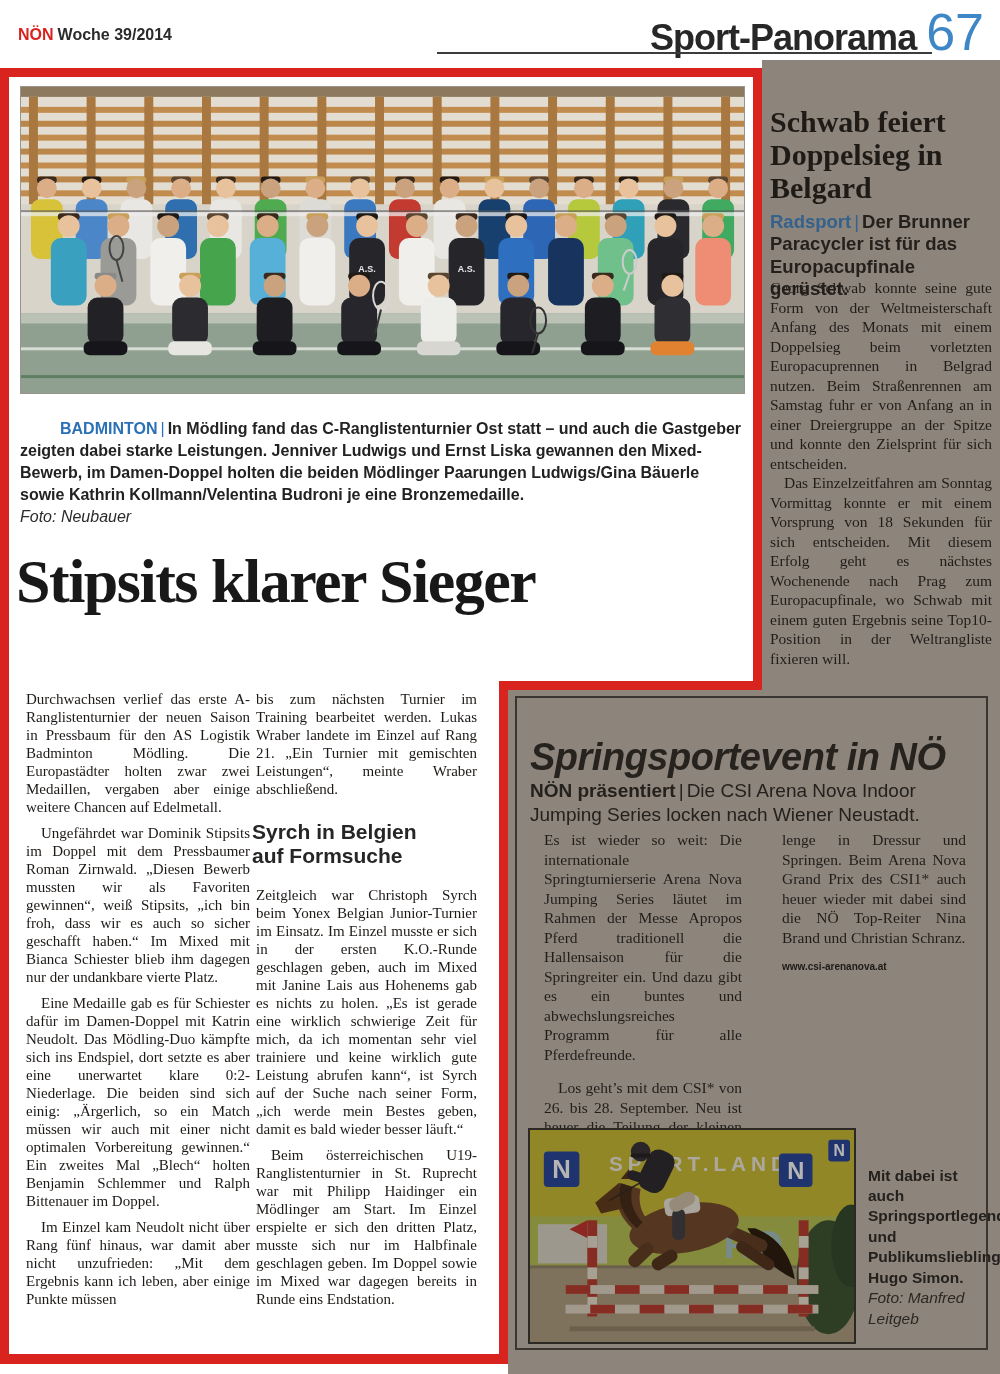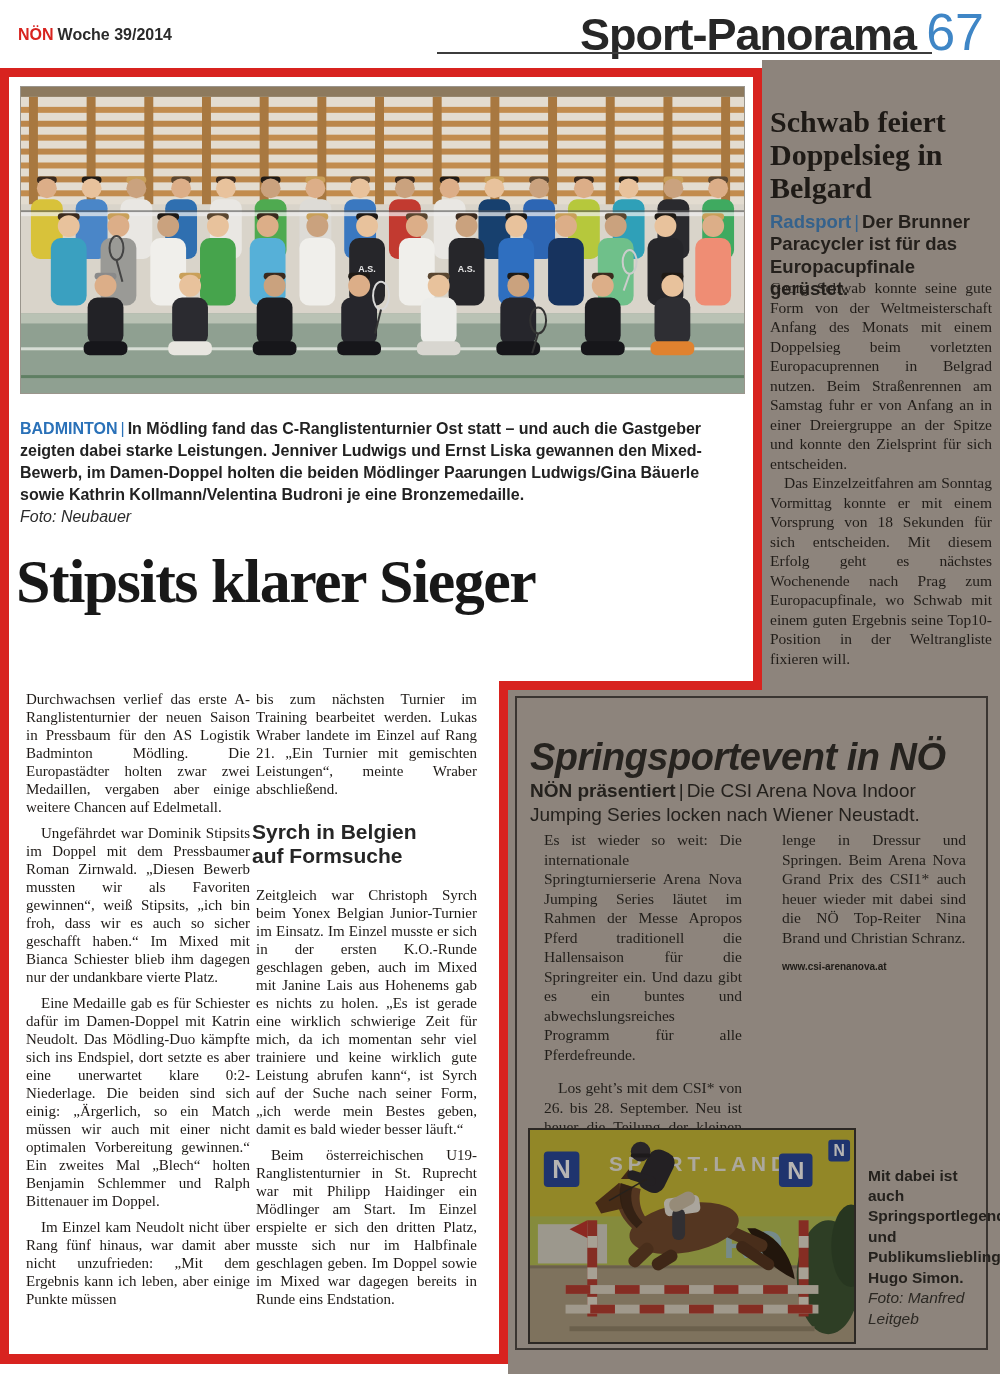--- a/index.html
+++ b/index.html
@@ -3,40 +3,40 @@
 <meta charset="utf-8">
 <style>
   html,body{margin:0;padding:0;background:#fff;}
   .page{position:relative;width:1000px;height:1374px;background:#fff;overflow:hidden;
         font-family:"Liberation Sans","DejaVu Sans",sans-serif;}
   .abs{position:absolute;}
   
   .mast-left{left:18px;top:26px;font-size:16px;font-weight:700;color:#2b2b2b;}
   .mast-left .brand{color:#d8231f;margin-right:4px;}
   .mast-right{right:16px;top:2px;display:flex;align-items:baseline;gap:10px;}
-  .section-title{font-size:45px;font-weight:700;color:#272727;letter-spacing:-1px;}
+  .section-title{font-size:36px;font-weight:700;color:#272727;letter-spacing:-1px;}
   .page-num{font-size:52px;font-weight:400;color:#3f86c6;}
   .mast-rule{left:437px;top:52px;width:495px;height:2px;background:#3c3c3c;}
   
   .gray-a{left:762px;top:60px;width:238px;height:1314px;background:#8d847c;}
   .gray-b{left:508px;top:690px;width:254px;height:684px;background:#8d847c;}
   
   .red{background:#d8231f;}
   .rf-top{left:0;top:68px;width:762px;height:9px;}
   .rf-left{left:0;top:68px;width:9px;height:1296px;}
   .rf-right-up{left:753px;top:68px;width:9px;height:622px;}
   .rf-step{left:499px;top:681px;width:263px;height:9px;}
   .rf-right-low{left:499px;top:681px;width:9px;height:683px;}
   .rf-bottom{left:0;top:1354px;width:508px;height:10px;}
   
   .bphoto{left:20px;top:86px;width:725px;height:308px;border:1px solid #9a958c;box-sizing:border-box;}
   .bphoto svg{display:block;width:100%;height:100%;}
   
   .caption{left:20px;top:402px;width:727px;font-size:16px;font-weight:700;line-height:1.38;color:#222;}
-  .kick-blue{color:#2a71b8;}
+  .kick-blue{color:#2a71b8;margin-left:40px;}
   .sep{color:#2a71b8;font-weight:400;padding:0 3px;}
   .credit{font-style:italic;font-weight:400;color:#2b2b2b;}
   
   .headline{left:16px;top:508px;width:730px;font-family:"Liberation Serif","DejaVu Serif",serif;
             font-size:62px;font-weight:700;color:#181818;letter-spacing:-1.5px;line-height:1.0;}
   .lead{left:18px;top:606px;width:706px;font-size:23px;font-weight:700;line-height:1.27;color:#1d1d1d;}
   
   .bodycol{font-family:"Liberation Serif","DejaVu Serif",serif;font-size:15px;line-height:1.2;
            color:#1d1916;text-align:justify;hyphens:auto;-webkit-hyphens:auto;}
   .bodycol p{margin:8px;}

